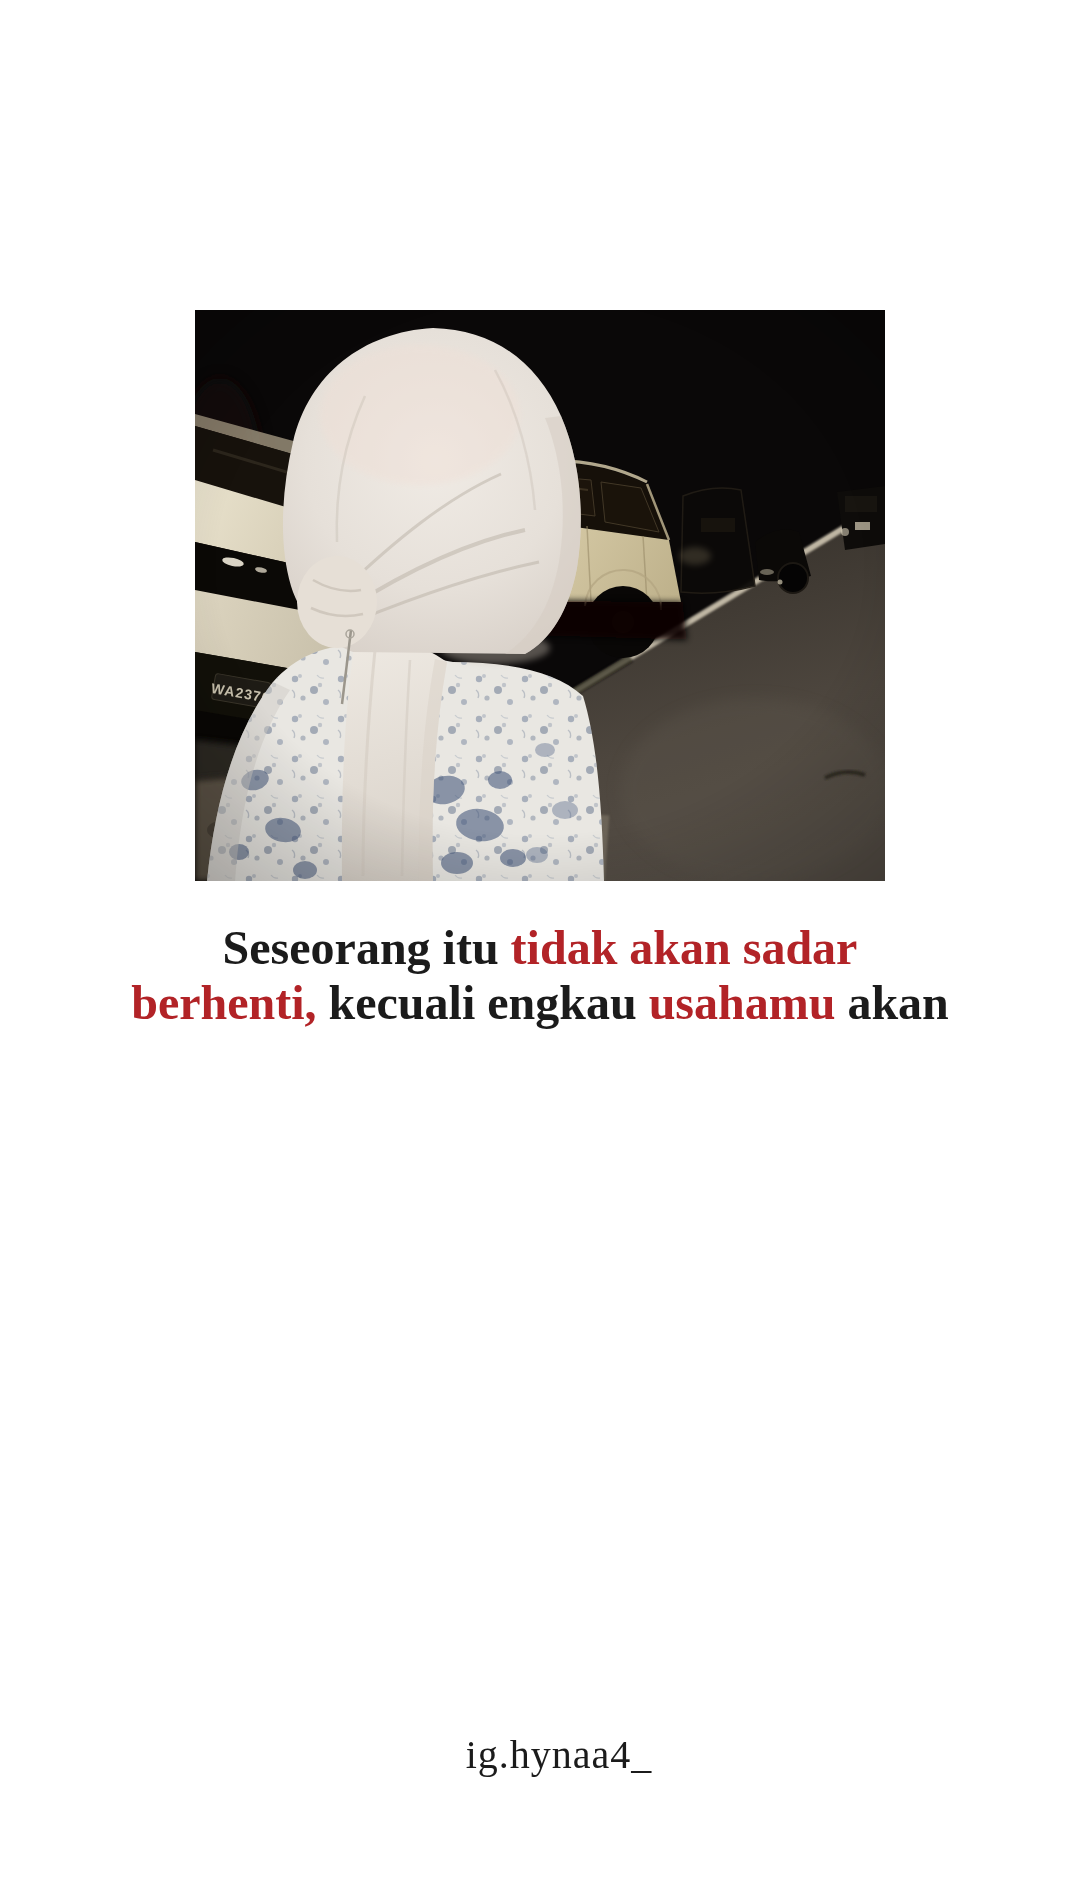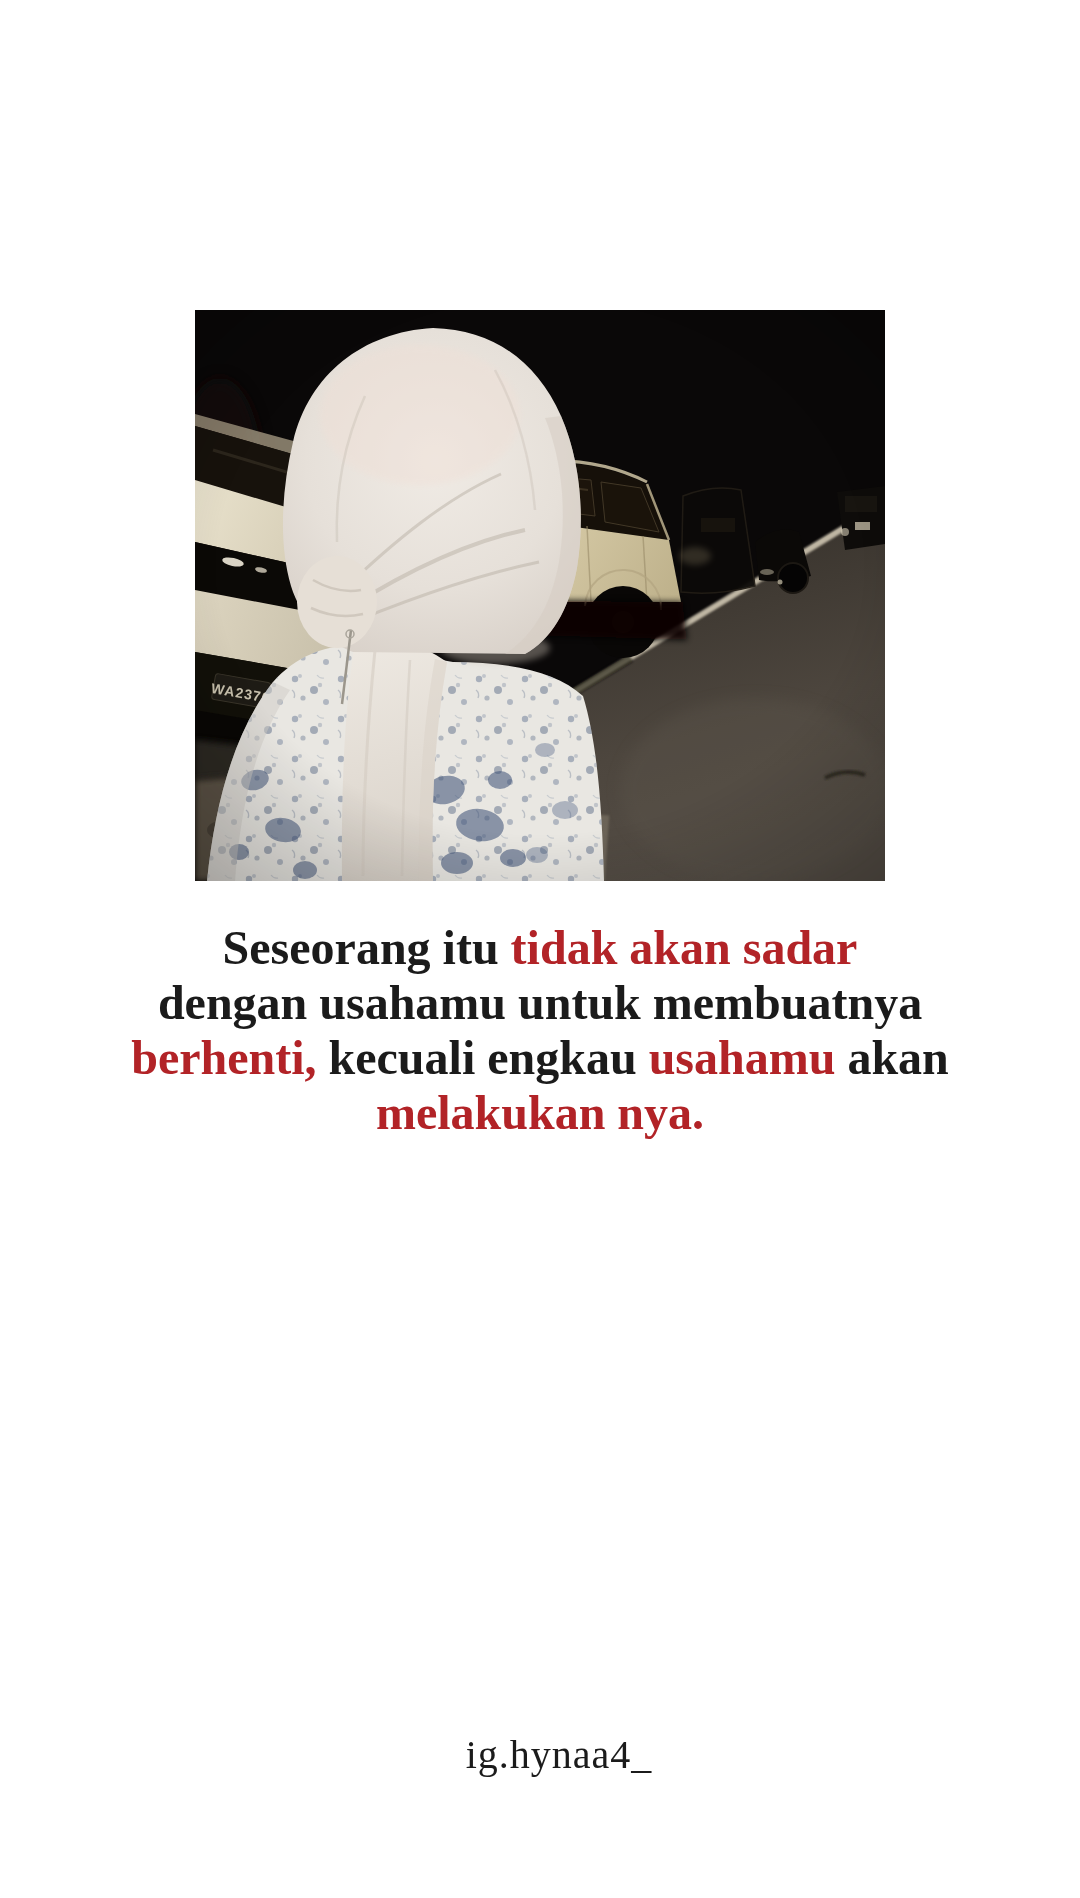--- a/index.html
+++ b/index.html
@@ -219,20 +219,18 @@
           <circle cx="155" cy="324" r="4" fill="none" stroke="#aaa59b" stroke-width="1.5"></circle>
         </g>
       </g>
 
       <rect x="0" y="0" width="690" height="571" fill="url(#vig)"></rect>
     </svg>
   </div>
 
   <div class="quote">
     <div class="quote-line"><span class="seg" data-color="dark">Seseorang itu </span><span class="seg" data-color="red">tidak akan sadar</span></div>
-    <div class="quote-line"><span class="seg" data-color="dark">dengan usahamu untuk membuatnya</span></div>
     <div class="quote-line"><span class="seg" data-color="red">berhenti,</span><span class="seg" data-color="dark"> kecuali engkau </span><span class="seg" data-color="red">usahamu</span><span class="seg" data-color="dark"> akan</span></div>
-    <div class="quote-line"><span class="seg" data-color="red">melakukan nya.</span></div>
   </div>
 
   <div class="handle">ig.hynaa4_</div>
 
 </div>
 
 </body></html>

